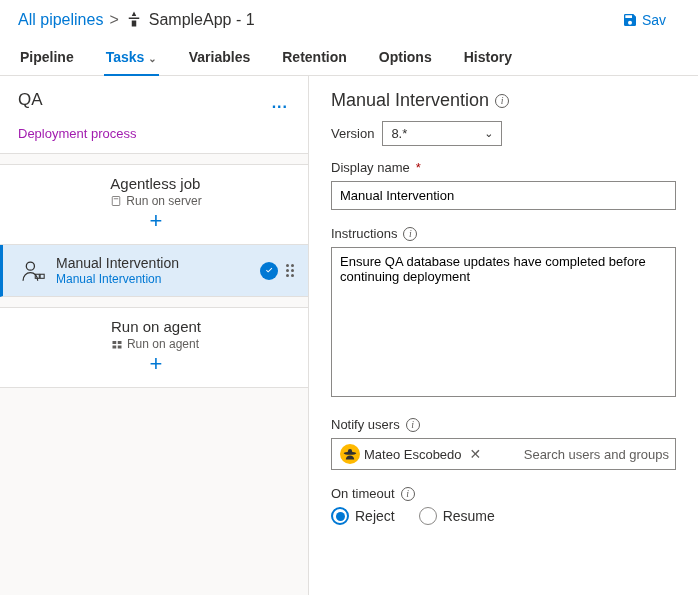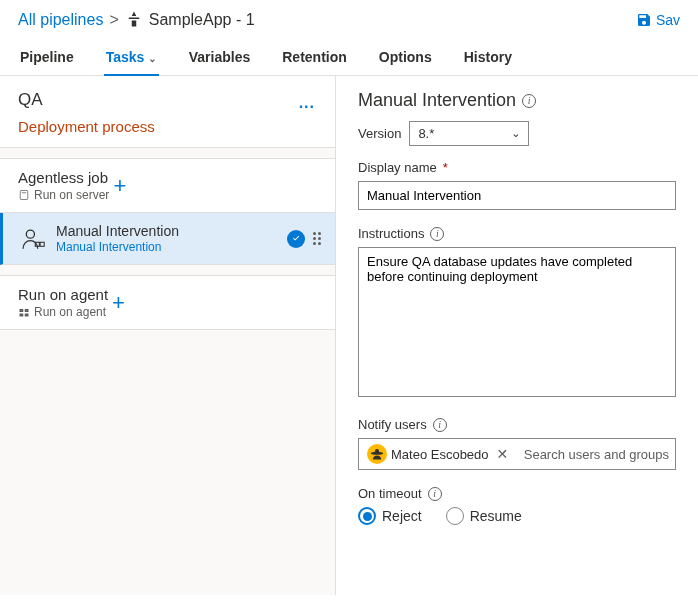--- a/index.html
+++ b/index.html
@@ -1,36 +1,36 @@
 <!DOCTYPE html>
 <html><head>
 <meta charset="utf-8">
 <style>
   * { box-sizing: border-box; margin: 0; padding: 0; font-family: "Segoe UI", Arial, sans-serif; }
   body { background: #fff; width: 698px; height: 603px; color: #323130; }
-  .header { padding: 10px 18px 4px 18px; display: flex; align-items: center; justify-content: space-between; }
+  .header { padding: 10px 32px 4px 18px; display: flex; align-items: center; justify-content: space-between; }
   .breadcrumb { display: flex; align-items: center; gap: 6px; font-size: 16px; }
   .breadcrumb a { color: #0078d4; text-decoration: none; }
   .breadcrumb .sep { color: #605e5c; }
   .breadcrumb .pipe-icon svg { width: 18px; height: 18px; vertical-align: -3px; }
   .breadcrumb .title { color: #323130; }
   .save { color: #0078d4; display:flex; align-items:flex-end; gap:4px; font-size:14px; }
   .save svg { width:16px; height:16px; fill:#0078d4; }
   .tabs { display:flex; gap:28px; padding:10px 18px 0 18px; border-bottom:1px solid #e1dfdd; font-size:14px;font-weight:bold; }
   .tab { padding:6px 2px 10px 2px; color:#323130; cursor:pointer; position:relative; }
   .tab.active { color:#0078d4; }
   .tab.active::after { content:""; position:absolute; left:0; right:0; bottom:-1px; height:2px; background:#0078d4; }
   .tab .chev { font-size:10px; margin-left:4px; color:#605e5c; }
   .content { display:flex; height: calc(603px - 84px); }
-  .left { width: 336px; border-right:1px solid #e1dfdd; background:#faf9f8; }
+  .left { width: 309px; border-right:1px solid #e1dfdd; background:#faf9f8; }
   .stage-head { display:flex; justify-content:space-between; align-items:flex-start; padding:14px 14px 12px 18px; background:#fff; border-bottom:1px solid #e1dfdd; }
   .stage-head .t { font-size:17px; color:#323130; }
-  .stage-head .s { font-size:15px; color:#c2410c; margin-top:8px; }
+  .stage-head .s { font-size:13px; color:#a21caf; margin-top:16px; }
   .more { color:#0078d4; font-weight:bold; letter-spacing:1px; padding:4px 6px; cursor:pointer; }
-  .group-head { display:flex; justify-content:flex-start; align-items:center; padding:10px 14px 10px 18px; background:#fff; border-top:1px solid #e1dfdd; border-bottom:1px solid #e1dfdd; margin-top:10px; }
+  .group-head { display:flex; justify-content:space-between; align-items:center; padding:10px 14px 10px 18px; background:#fff; border-top:1px solid #e1dfdd; border-bottom:1px solid #e1dfdd; margin-top:10px;flex-direction:column; }
   .group-head .gt { font-size:15px; }
   .group-head .gs { font-size:12px; color:#605e5c; display:flex; align-items:center; gap:4px; margin-top:2px; }
   .gs svg, .task-sub svg { width:12px; height:12px; fill:#605e5c; }
   .plus { color:#0078d4; font-size:22px; font-weight:300; cursor:pointer; padding:0 4px; }
   .task { display:flex; align-items:center; padding:10px 14px 10px 18px; background:#fff; border-bottom:1px solid #e1dfdd; gap:10px; }
   .task.selected { background:#deecf9; border-left:3px solid #0078d4; padding-left:15px; }
   .task-icon { width:28px; height:28px; display:flex; align-items:center; justify-content:center; }
   .task-body { flex:1; }
   .task-title { font-size:14px; }
   .task-sub { font-size:12px; color:#0078d4; display:flex; align-items:center; gap:4px; margin-top:1px; }

